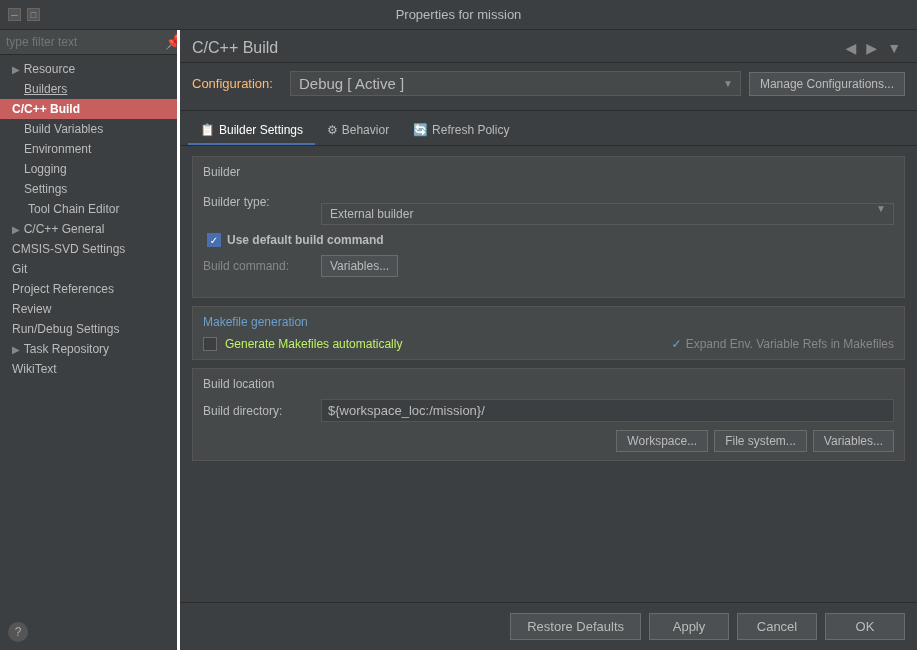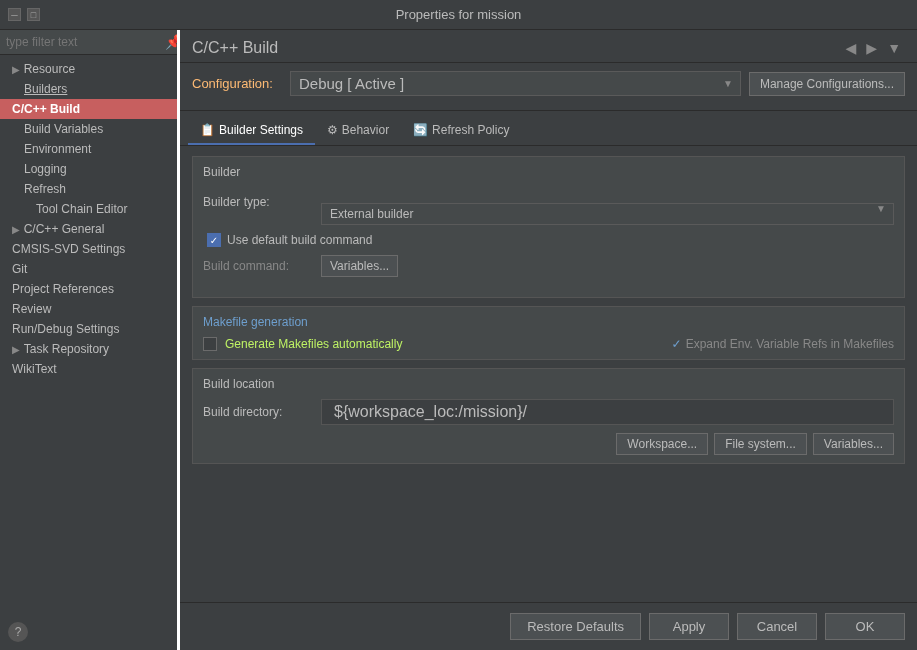--- a/index.html
+++ b/index.html
@@ -293,20 +293,21 @@
       display: flex;
       align-items: center;
       justify-content: center;
       color: white;
       font-size: 10px;
       flex-shrink: 0;
     }
     .checkbox-label {
       font-size: 12px;
       color: #bbbbbb;
+      font-weight: bold;
     }
 
     
     .build-cmd-row {
       display: flex;
       align-items: center;
       margin-bottom: 12px;
       gap: 8px;
     }
     .build-cmd-label {
@@ -388,22 +389,22 @@
     .build-dir-label {
       min-width: 110px;
       font-size: 12px;
       color: #bbbbbb;
     }
     .build-dir-value {
       flex: 1;
       background: #3c3f41;
       border: 1px solid #555;
       color: #bbbbbb;
-      padding: 3px 12px;
-      font-size: 16px;
+      padding: 3px 6px;
+      font-size: 13px;
     }
     .button-row {
       display: flex;
       justify-content: flex-end;
       gap: 6px;
     }
     .loc-btn {
       background: #4c5052;
       border: 1px solid #6b6b6b;
       color: #bbbbbb;
@@ -481,24 +482,24 @@
 
       <div class="sidebar-item" style="padding-left:24px;">
         <span>Environment</span>
       </div>
 
       <div class="sidebar-item" style="padding-left:24px;">
         <span>Logging</span>
       </div>
 
       <div class="sidebar-item" style="padding-left:24px;">
-        <span>Refresh</span>
-      </div>
-
-      <div class="sidebar-item" style="padding-left:36px;">
+        <span>Settings</span>
+      </div>
+
+      <div class="sidebar-item" style="padding-left:28px;">
         <span>Tool Chain Editor</span>
       </div>
 
       <div class="sidebar-item">
         <span class="arrow">▶</span>
         <span>C/C++ General</span>
       </div>
 
       <div class="sidebar-item">
         <span>CMSIS-SVD Settings</span>

